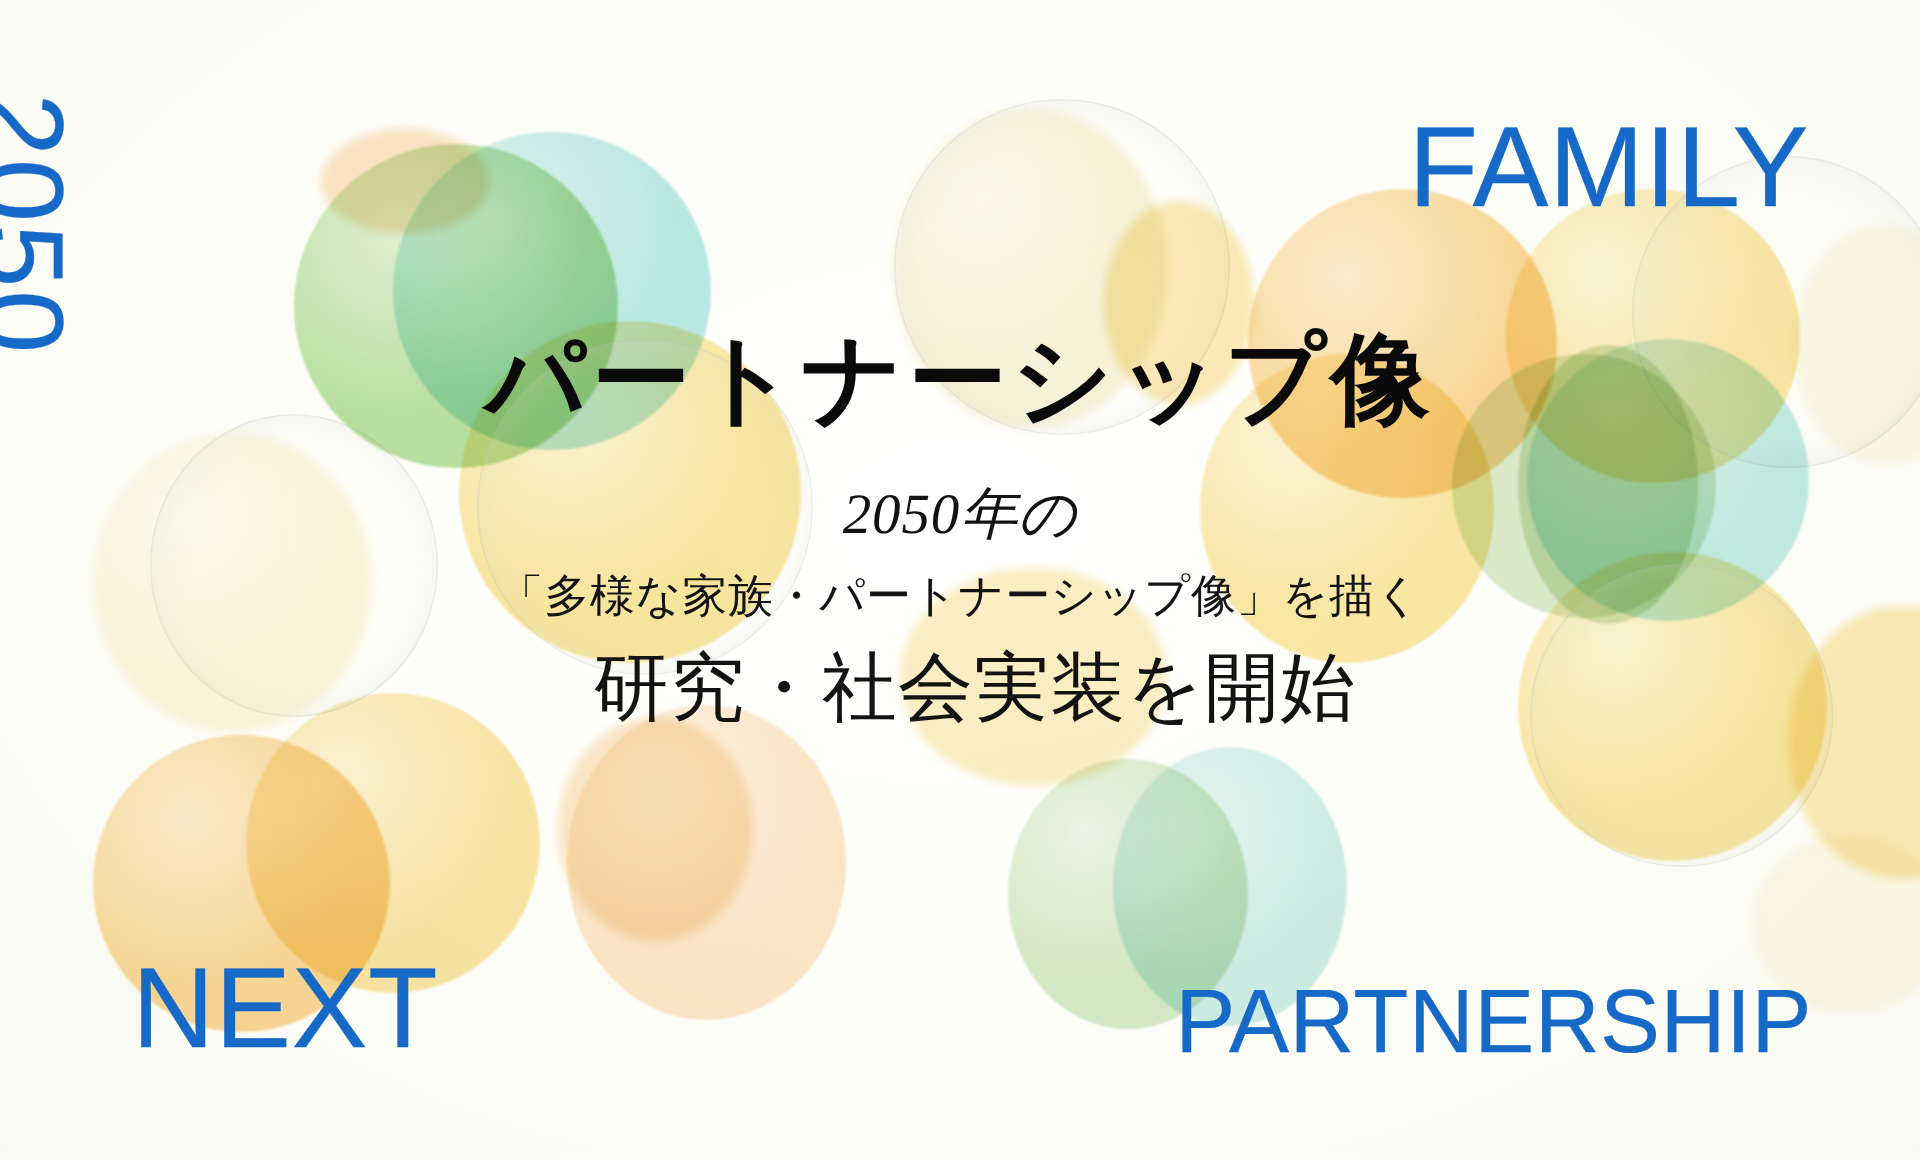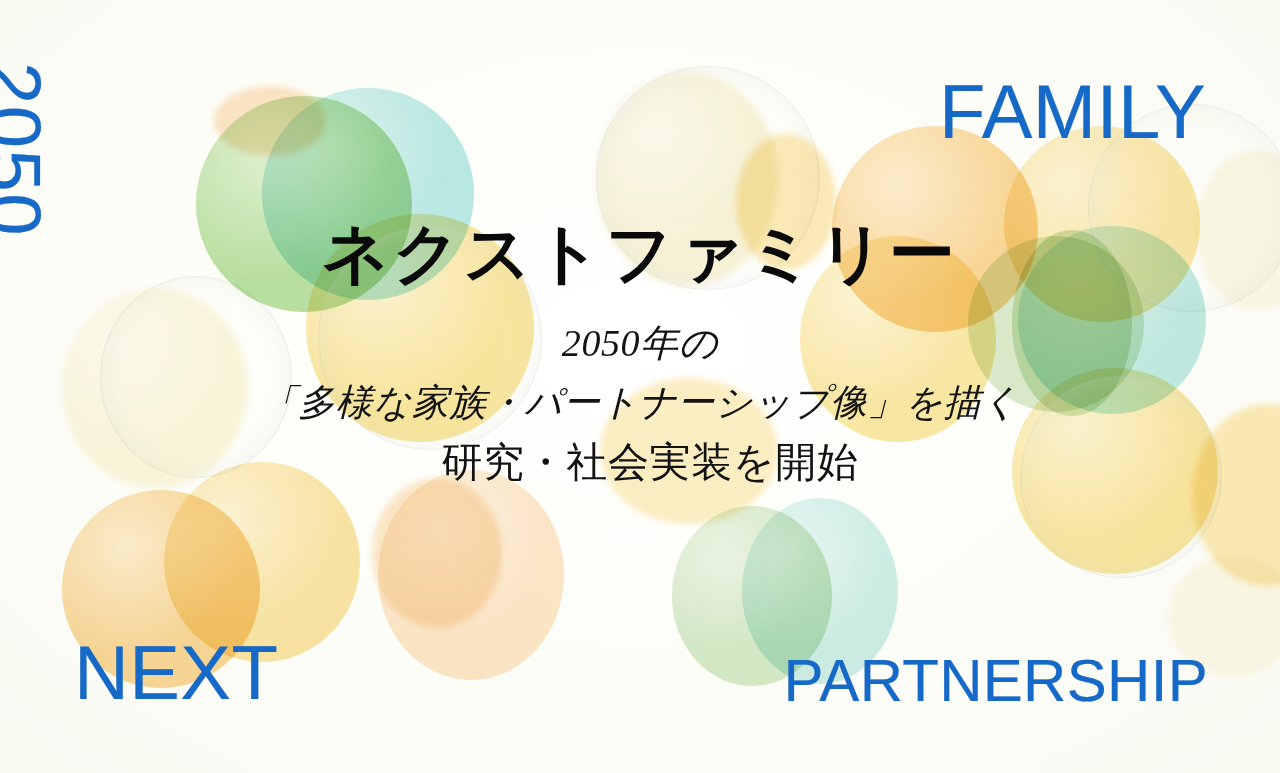--- a/index.html
+++ b/index.html
@@ -51,21 +51,21 @@
     -webkit-text-stroke:0.2px #1669c6;
   }
   #word-2050{
     left:52px;top:62px;
     font-size:76px;
     transform:rotate(90deg);
     transform-origin:left top;
     letter-spacing:.02em;
   }
   #word-family{ right:74px; top:74px; font-size:76px;margin-left:34px; }
-  #word-next{ left:74px; bottom:62px; font-size:76px; }
+  #word-next{ left:88px; bottom:62px; font-size:76px; }
   #word-partnership{ right:72px; bottom:62px; font-size:60px; }
 
   
   #center{
     position:absolute;
     left:0;right:0;top:218px;
     text-align:center;
     color:#0d0d0d;
   }
   #main-title{
@@ -79,22 +79,22 @@
   }
   .sub{
     font-family:"Liberation Serif","DejaVu Serif",serif;
     font-weight:500;
     color:#131313;
     line-height:1.42;
     letter-spacing:.015em;
     margin:0;
   }
   #sub-line-1{font-size:38px;margin-bottom:6px;font-style:italic;}
-  #sub-line-2{font-size:37px;margin-bottom:4px;font-style:italic;}
-  #sub-line-3{font-size:41px;padding-left:20px;}
+  #sub-line-2{font-size:30px;margin-bottom:4px;}
+  #sub-line-3{font-size:50px;padding-left:20px;}
 </style>
 </head>
 <body>
 
 <div id="stage">
 
   <div>
 
     <div class="bubble soft" style="left:62px;top:288px;width:186px;height:200px;background:#f6eec6;opacity:.55;">
       <span class="sheen"></span>
@@ -172,21 +172,21 @@
 
   <div class="word" id="word-2050">2050</div>
 
   <div class="word" id="word-family">FAMILY</div>
 
   <div class="word" id="word-next">NEXT</div>
 
   <div class="word" id="word-partnership">PARTNERSHIP</div>
 
   <div id="center">
-    <h1 id="main-title">ネクストファミリー</h1>
+    <h1 id="main-title">パートナーシップ像</h1>
 
     <p class="sub" id="sub-line-1">2050年の</p>
 
     <p class="sub" id="sub-line-2">「多様な家族・パートナーシップ像」を描く</p>
 
     <p class="sub" id="sub-line-3">研究・社会実装を開始</p>
   </div>
 
 </div>
 

